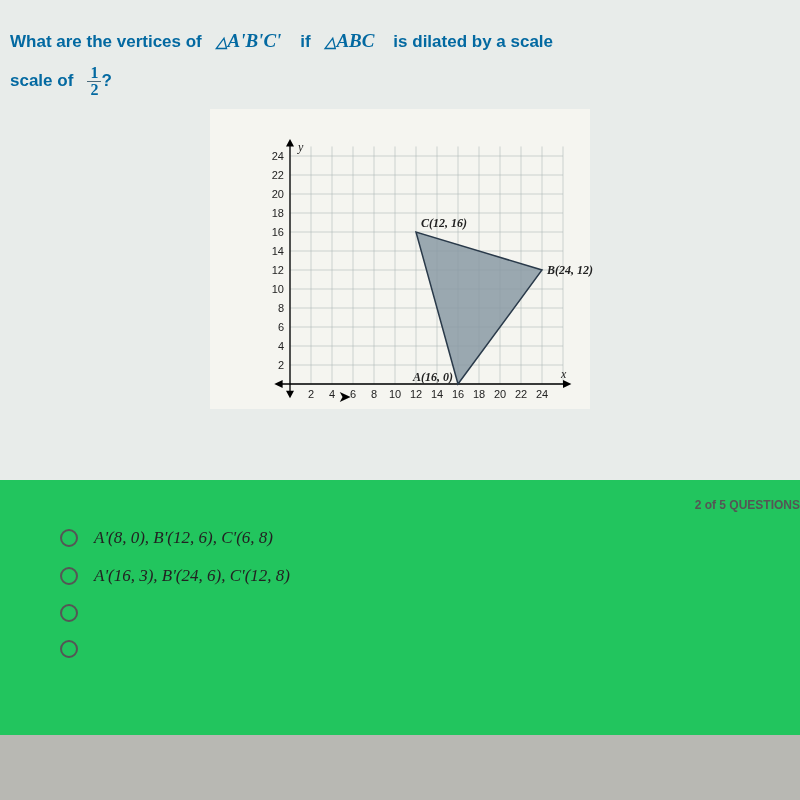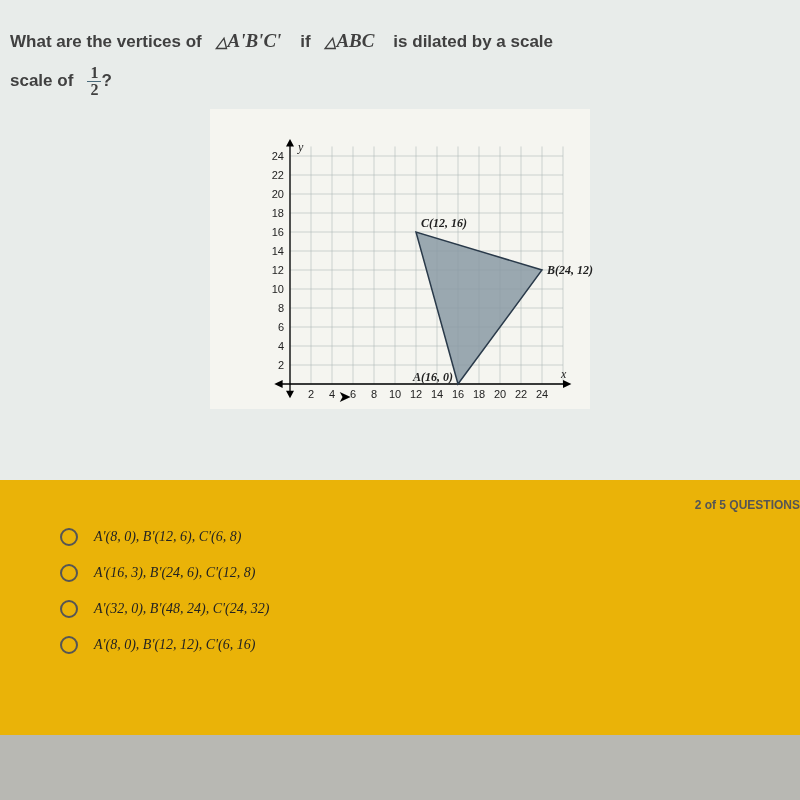--- a/index.html
+++ b/index.html
@@ -9,21 +9,21 @@
     width: 800px;
     height: 800px;
     overflow: hidden;
   }
   .question-area {
     background: #e8ecea;
     padding: 20px 10px 10px 10px;
     height: 480px;
   }
   .question-text {
-    color: #404040;
+    color: #0369a1;
     font-weight: bold;
     font-size: 17px;
     line-height: 2.2;
   }
   .math-expr {
     font-style: italic;
     font-family: "Times New Roman", serif;
     font-size: 19px;
   }
   .triangle-sym {
@@ -45,21 +45,21 @@
     margin-top: 10px;
   }
   .graph {
     background: #f5f5f0;
     position: relative;
     width: 380px;
     height: 300px;
     padding: 20px 40px 30px 40px;
   }
   .answer-area {
-    background: #eab308;
+    background: #22c55e;
     padding: 30px 60px;
     height: 255px;
     position: relative;
   }
   .question-counter {
     position: absolute;
     right: 0;
     top: 18px;
     font-size: 12px;
     color: #555;
@@ -74,21 +74,21 @@
     width: 18px;
     height: 18px;
     border: 2px solid #555;
     border-radius: 50%;
     margin-right: 16px;
     flex-shrink: 0;
   }
   .option-text {
     font-family: "Times New Roman", serif;
     font-style: italic;
-    font-size: 14px;
+    font-size: 17px;
     color: #222;
   }
   .cursor {
     position: absolute;
     font-size: 16px;
     color: #000;
   }
 </style>
 </head>
 <body>
@@ -190,20 +190,18 @@
       <div class="option">
         <div class="radio"></div>
         <span class="option-text">A'(8, 0), B'(12, 6), C'(6, 8)</span>
       </div>
       <div class="option">
         <div class="radio"></div>
         <span class="option-text">A'(16, 3), B'(24, 6), C'(12, 8)</span>
       </div>
       <div class="option">
         <div class="radio"></div>
-        <span class="option-text">A'(32, 0), B'(48, 24), C'(24, 32)</span>
-      </div>
-      <div class="option">
-        <div class="radio"></div>
-        <span class="option-text">A'(8, 0), B'(12, 12), C'(6, 16)</span>
+      </div>
+      <div class="option">
+        <div class="radio"></div>
       </div>
     </div>
 </div>
 
 </body></html>

